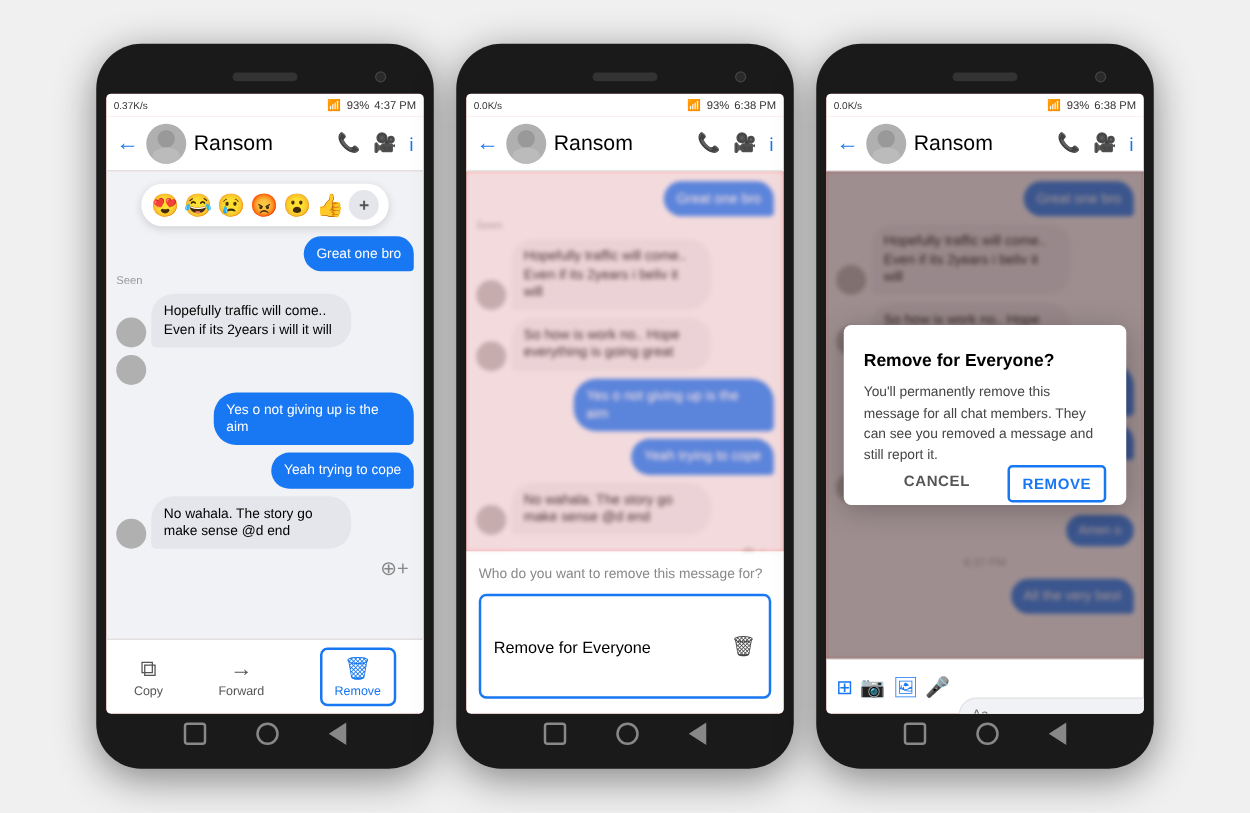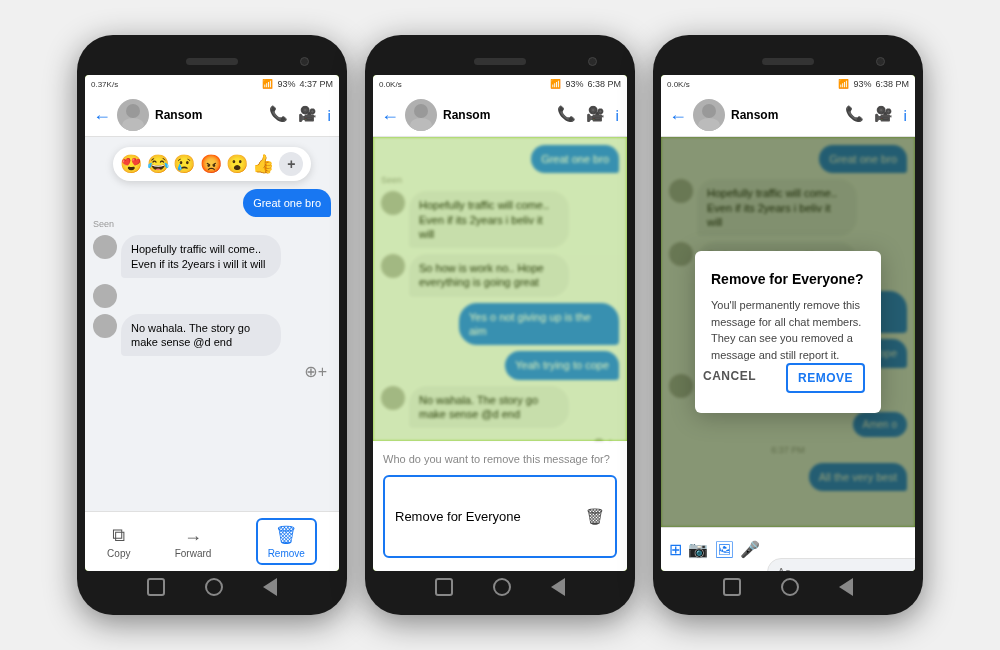--- a/index.html
+++ b/index.html
@@ -44,21 +44,21 @@
       width: 9px;
       height: 9px;
       background: #2a2a2a;
       border-radius: 50%;
       position: absolute;
       right: 30px;
       border: 1px solid #444;
     }
     .phone-screen {
       flex: 1;
-      background: #84cc16;
+      background: #fca5a5;
       border-radius: 4px;
       overflow: hidden;
       display: flex;
       flex-direction: column;
       position: relative;
     }
     .phone-bottom-bar {
       display: flex;
       justify-content: center;
       align-items: center;
@@ -120,22 +120,22 @@
       border-radius: 50%;
       background: #b0b0b0;
       flex-shrink: 0;
       overflow: hidden;
       display: flex;
       align-items: center;
       justify-content: center;
     }
     .avatar svg { width: 100%; height: 100%; }
     .contact-name {
-      font-size: 12px;
-      font-weight: 700;
+      font-size: 17px;
+      font-weight: 400;
       color: #000;
       flex: 1;
     }
     .header-icons {
       display: flex;
       gap: 10px;
       color: #1877f2;
       font-size: 15px;
     }
 
@@ -146,20 +146,21 @@
       padding: 8px 8px;
       overflow: hidden;
       display: flex;
       flex-direction: column;
       gap: 6px;
       position: relative;
     }
 
     .msg-row {
       display: flex;
+      align-items: flex-end;
       gap: 4px;
     }
     .msg-row.me { justify-content: flex-end; }
     .msg-row.them { justify-content: flex-start; }
 
     .bubble {
       max-width: 160px;
       padding: 7px 10px;
       border-radius: 18px;
       font-size: 11px;
@@ -307,22 +308,22 @@
       top: 0; left: 0; right: 0; bottom: 0;
       background: rgba(0,0,0,0.35);
       display: flex;
       align-items: center;
       justify-content: center;
       z-index: 10;
     }
     .dialog-box {
       background: #fff;
       border-radius: 6px;
-      padding: 20px 16px 20px 16px;
-      width: 186px;
+      padding: 20px 16px 2px 16px;
+      width: 226px;
       box-shadow: 0 4px 24px rgba(0,0,0,0.25);
     }
     .dialog-title {
       font-size: 14px;
       font-weight: 700;
       color: #000;
       margin-bottom: 10px;
     }
     .dialog-body {
       font-size: 11px;
@@ -415,20 +416,26 @@
       <div class="msg-row me">
         <div class="bubble me">Great one bro</div>
       </div>
       <div class="seen-label">Seen</div>
       <div class="msg-row them">
         <div class="thumb-avatar"></div>
         <div class="bubble them">Hopefully traffic will come.. Even if its 2years i will it will</div>
       </div>
       <div class="msg-row them">
         <div class="thumb-avatar"></div>
+      </div>
+      <div class="msg-row me">
+        <div class="bubble me">Yes o not giving up is the aim</div>
+      </div>
+      <div class="msg-row me">
+        <div class="bubble me">Yeah trying to cope</div>
       </div>
       <div class="msg-row them">
         <div class="thumb-avatar"></div>
         <div class="bubble them">No wahala. The story go make sense @d end</div>
       </div>
       <div class="plus-btn">⊕+</div>
     </div>
 
     <div class="action-bar">
       <div class="action-item">

